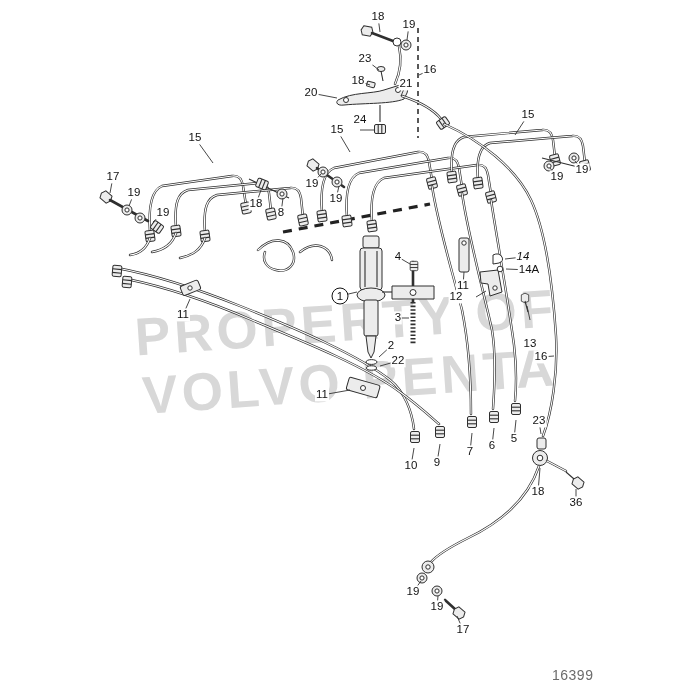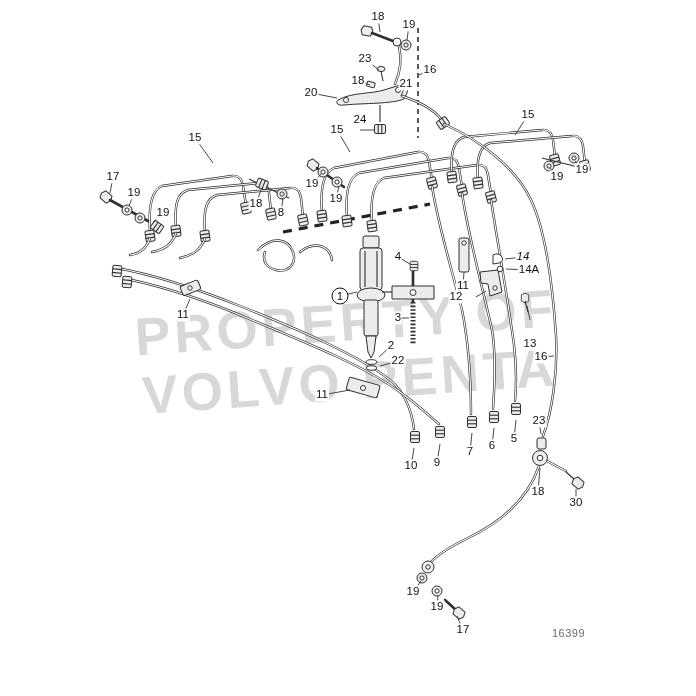--- a/index.html
+++ b/index.html
@@ -27,22 +27,22 @@
   .leader{stroke:#333;stroke-width:0.9;}
   .callout{
     position:absolute;z-index:3;transform:translate(-50%,-50%);
     font-size:11.5px;color:#111;background:#fff;padding:0 1px;line-height:1.15;
   }
   .callout.circled{
     border:1.3px solid #111;border-radius:50%;width:15px;height:15px;
     line-height:15px;text-align:center;padding:0;
   }
   .fignum{
-    position:absolute;left:552px;top:627px;z-index:3;
-    font-size:11px;color:#6b6b6b;letter-spacing:0.5px;
+    position:absolute;left:552px;top:667px;z-index:3;
+    font-size:14px;color:#6b6b6b;letter-spacing:0.5px;
   }
 </style>
 </head>
 <body>
 
 <div id="stage">
 
   <div class="watermark">
     <div>PROPERTY OF</div>
     <div>VOLVO PENTA</div>
@@ -323,21 +323,21 @@
     <div class="callout" style="left: 183px; top: 315px;">11</div>
     <div class="callout" style="left: 322px; top: 395px;">11</div>
     <div class="callout" style="left: 463px; top: 286px;">11</div>
     <div class="callout" style="left: 456px; top: 297px;">12</div>
     <div class="callout" style="left: 523px; top: 257px; font-style: italic;">14</div>
     <div class="callout" style="left: 529px; top: 270px;">14A</div>
     <div class="callout" style="left: 530px; top: 320px; margin-top: 24px;">13</div>
     <div class="callout" style="left: 541px; top: 357px;">16</div>
     <div class="callout" style="left: 539px; top: 421px;">23</div>
     <div class="callout" style="left: 538px; top: 492px;">18</div>
-    <div class="callout" style="left: 576px; top: 503px;">30</div>
+    <div class="callout" style="left: 576px; top: 503px;">36</div>
     <div class="callout" style="left: 411px; top: 466px;">10</div>
     <div class="callout" style="left: 437px; top: 463px;">9</div>
     <div class="callout" style="left: 470px; top: 452px;">7</div>
     <div class="callout" style="left: 492px; top: 446px;">6</div>
     <div class="callout" style="left: 514px; top: 439px;">5</div>
     <div class="callout" style="left: 413px; top: 592px;">19</div>
     <div class="callout" style="left: 437px; top: 607px;">19</div>
     <div class="callout" style="left: 463px; top: 630px;">17</div>
   </div>
 

